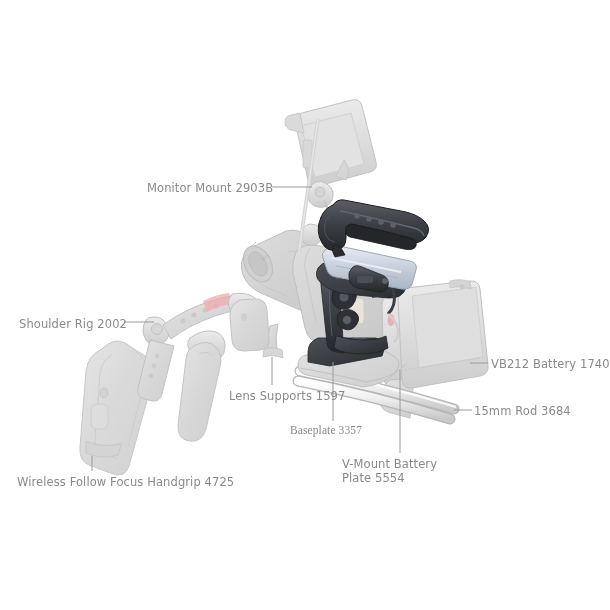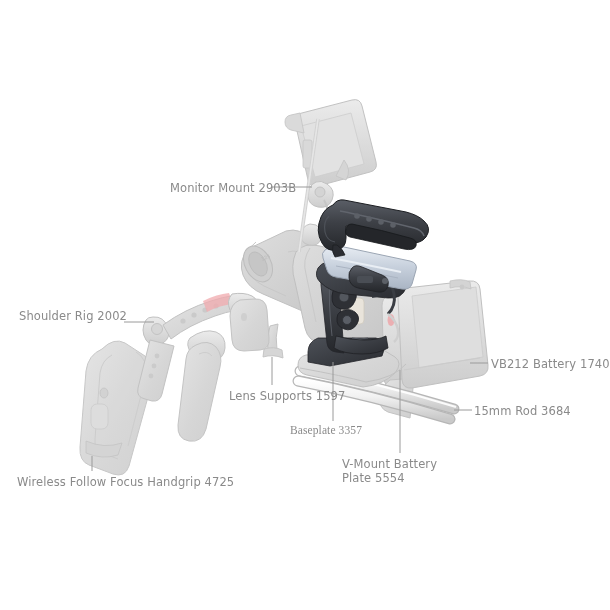--- a/index.html
+++ b/index.html
@@ -222,22 +222,22 @@
         <line x1="272" y1="385" x2="272" y2="357" stroke="#9a9a9a" stroke-width="1"></line>
         <line x1="333" y1="421" x2="333" y2="362" stroke="#9a9a9a" stroke-width="1"></line>
         <line x1="400" y1="453" x2="400" y2="370" stroke="#9a9a9a" stroke-width="1"></line>
         <line x1="470" y1="363" x2="488" y2="363" stroke="#9a9a9a" stroke-width="1"></line>
         <line x1="454" y1="410" x2="472" y2="410" stroke="#9a9a9a" stroke-width="1"></line>
         <line x1="92" y1="471" x2="92" y2="456" stroke="#9a9a9a" stroke-width="1"></line>
       </g>
   </svg>
 
   <div id="labels">
-      <div class="callout-label" style="left: 147px; top: 182px; color: rgb(138, 138, 138); margin-left: 23px;">Monitor Mount 2903B</div>
-      <div class="callout-label" style="left: 19px; top: 310px; color: rgb(138, 138, 138);">Shoulder Rig 2002</div>
+      <div class="callout-label" style="left: 147px; top: 182px; color: rgb(138, 138, 138);">Monitor Mount 2903B</div>
+      <div class="callout-label" style="left: 19px; top: 318px; color: rgb(138, 138, 138);">Shoulder Rig 2002</div>
       <div class="callout-label" style="left: 229px; top: 390px; color: rgb(138, 138, 138);">Lens Supports 1597</div>
       <div class="callout-label" style="left: 290px; top: 424px; color: rgb(138, 138, 138); font-family: Liberation Serif, serif;">Baseplate 3357</div>
       <div class="callout-label" style="left: 342px; top: 458px; color: rgb(138, 138, 138);">V-Mount Battery
 Plate 5554</div>
       <div class="callout-label" style="left: 491px; top: 358px; color: rgb(138, 138, 138);">VB212 Battery 1740</div>
       <div class="callout-label" style="left: 474px; top: 405px; color: rgb(138, 138, 138);">15mm Rod 3684</div>
       <div class="callout-label" style="left: 17px; top: 476px; color: rgb(138, 138, 138);">Wireless Follow Focus Handgrip 4725</div>
     </div>
 
 </div>

